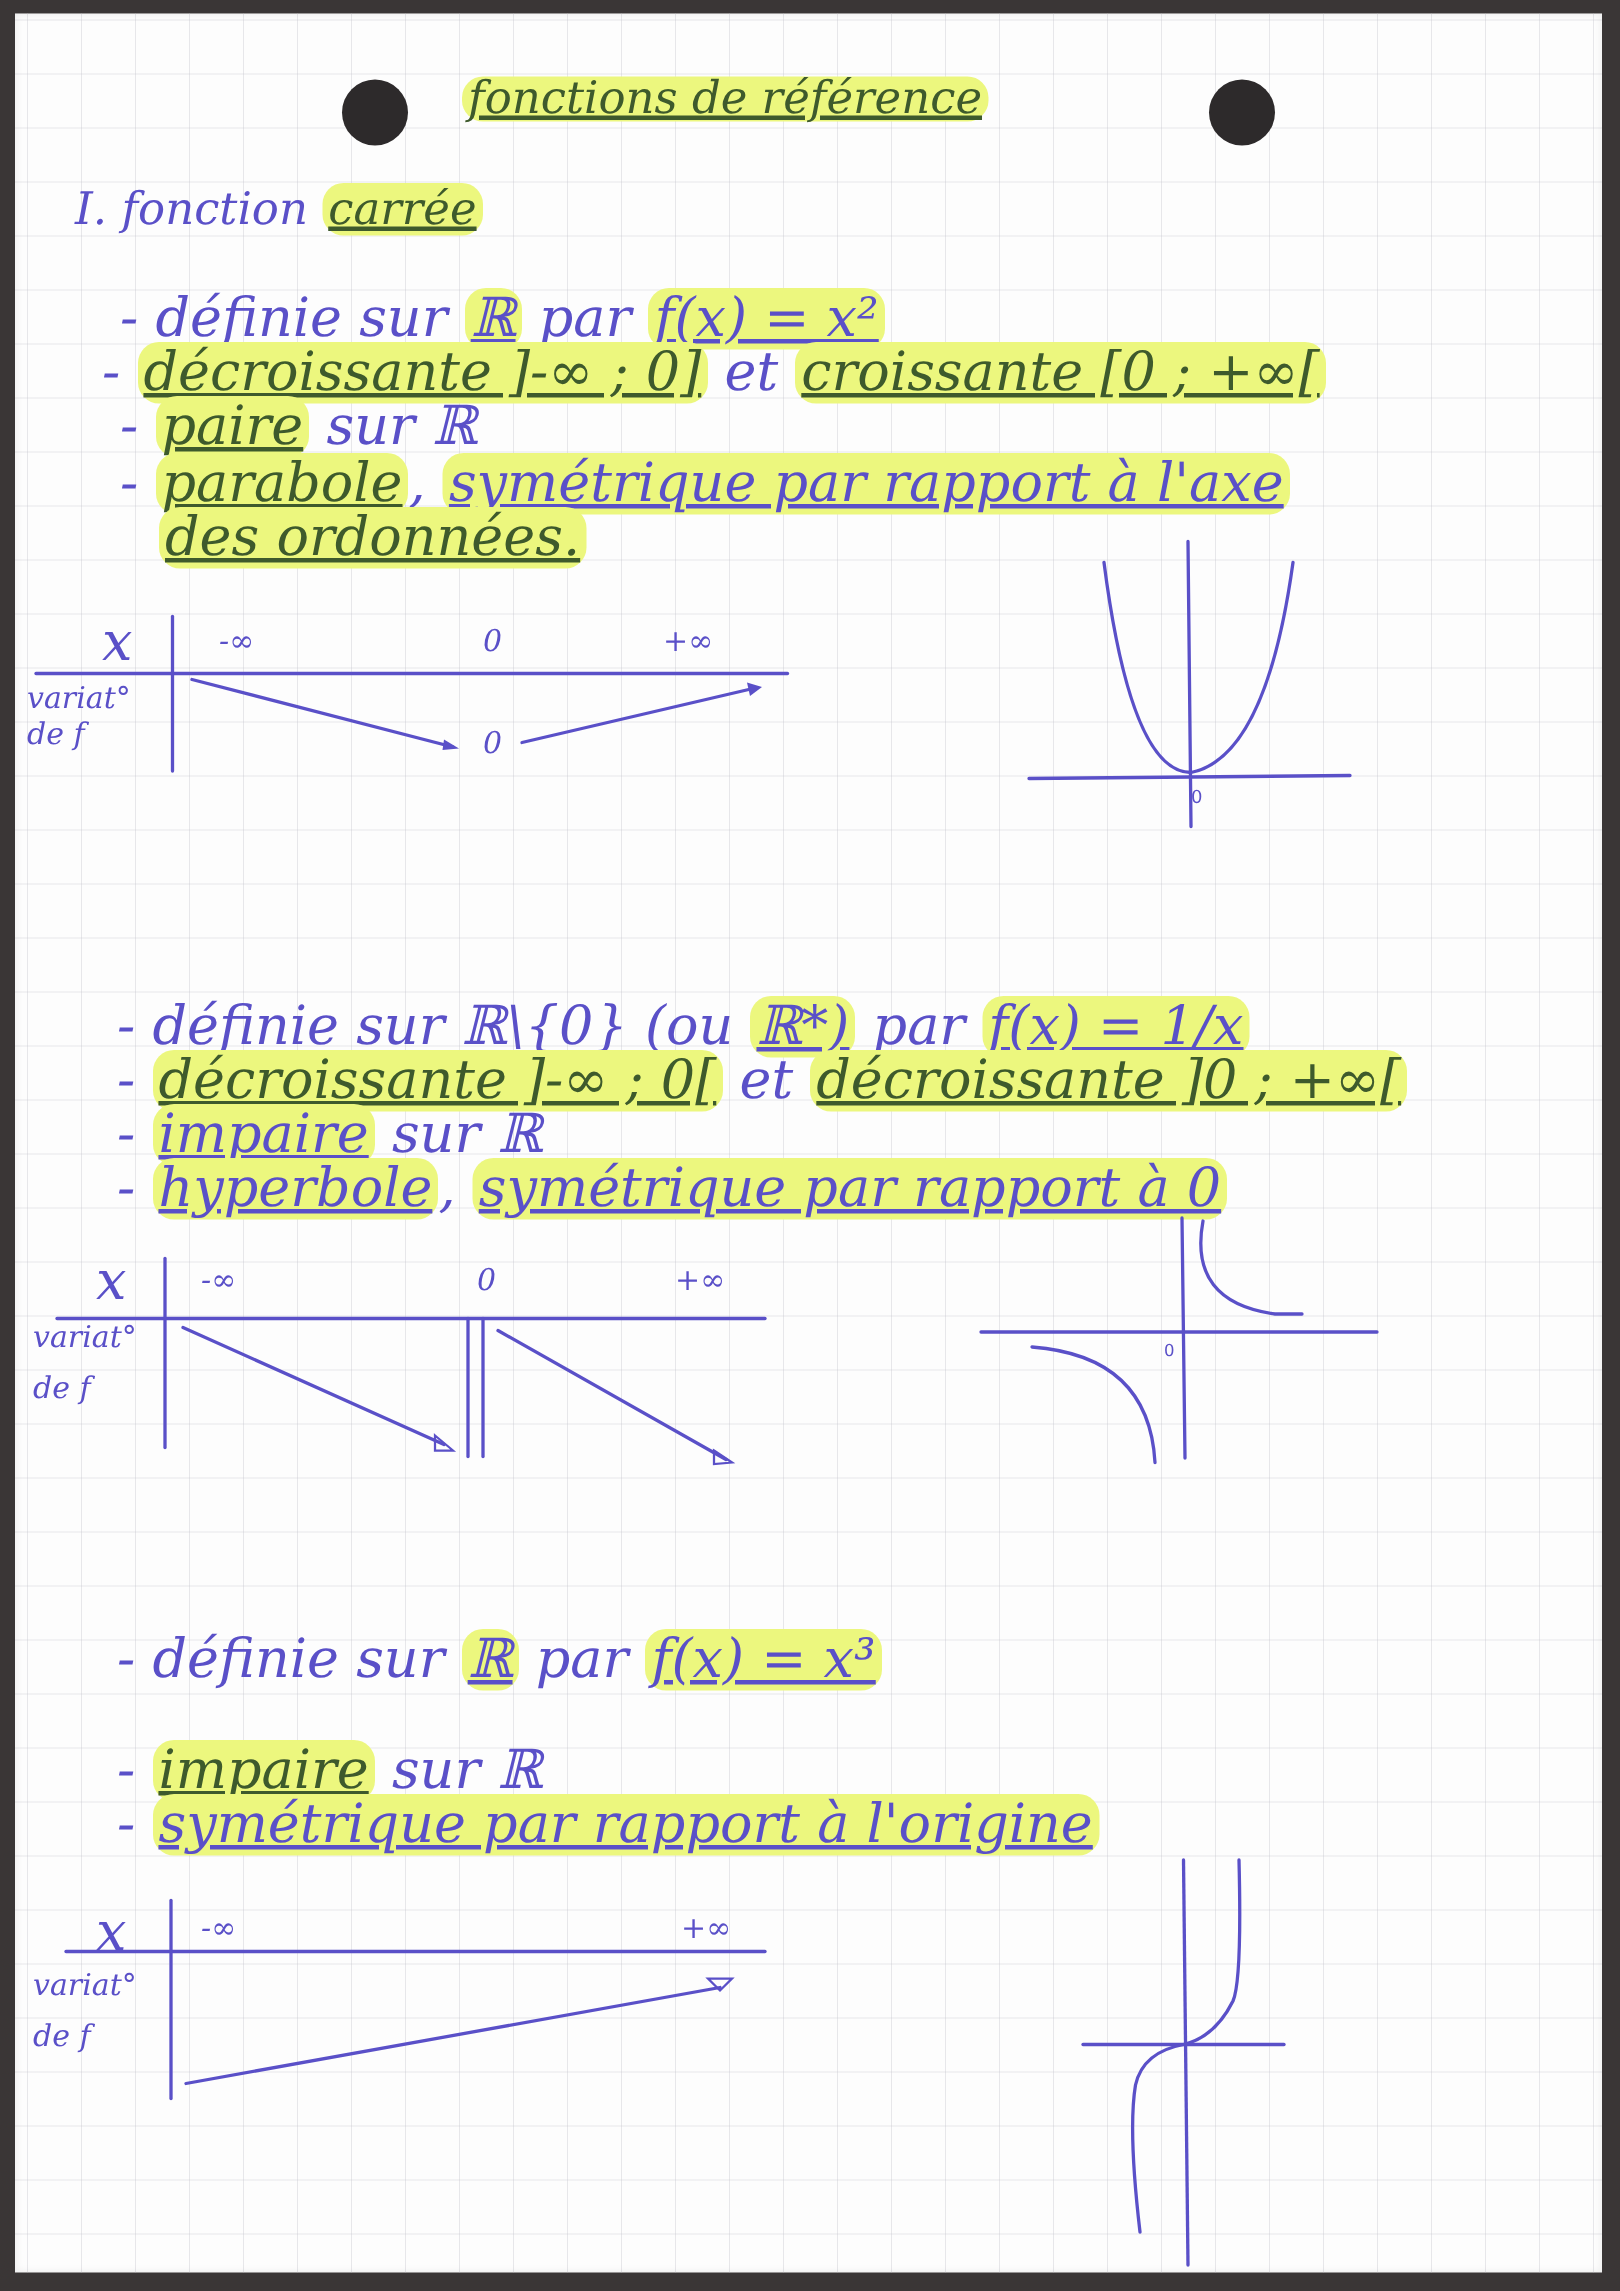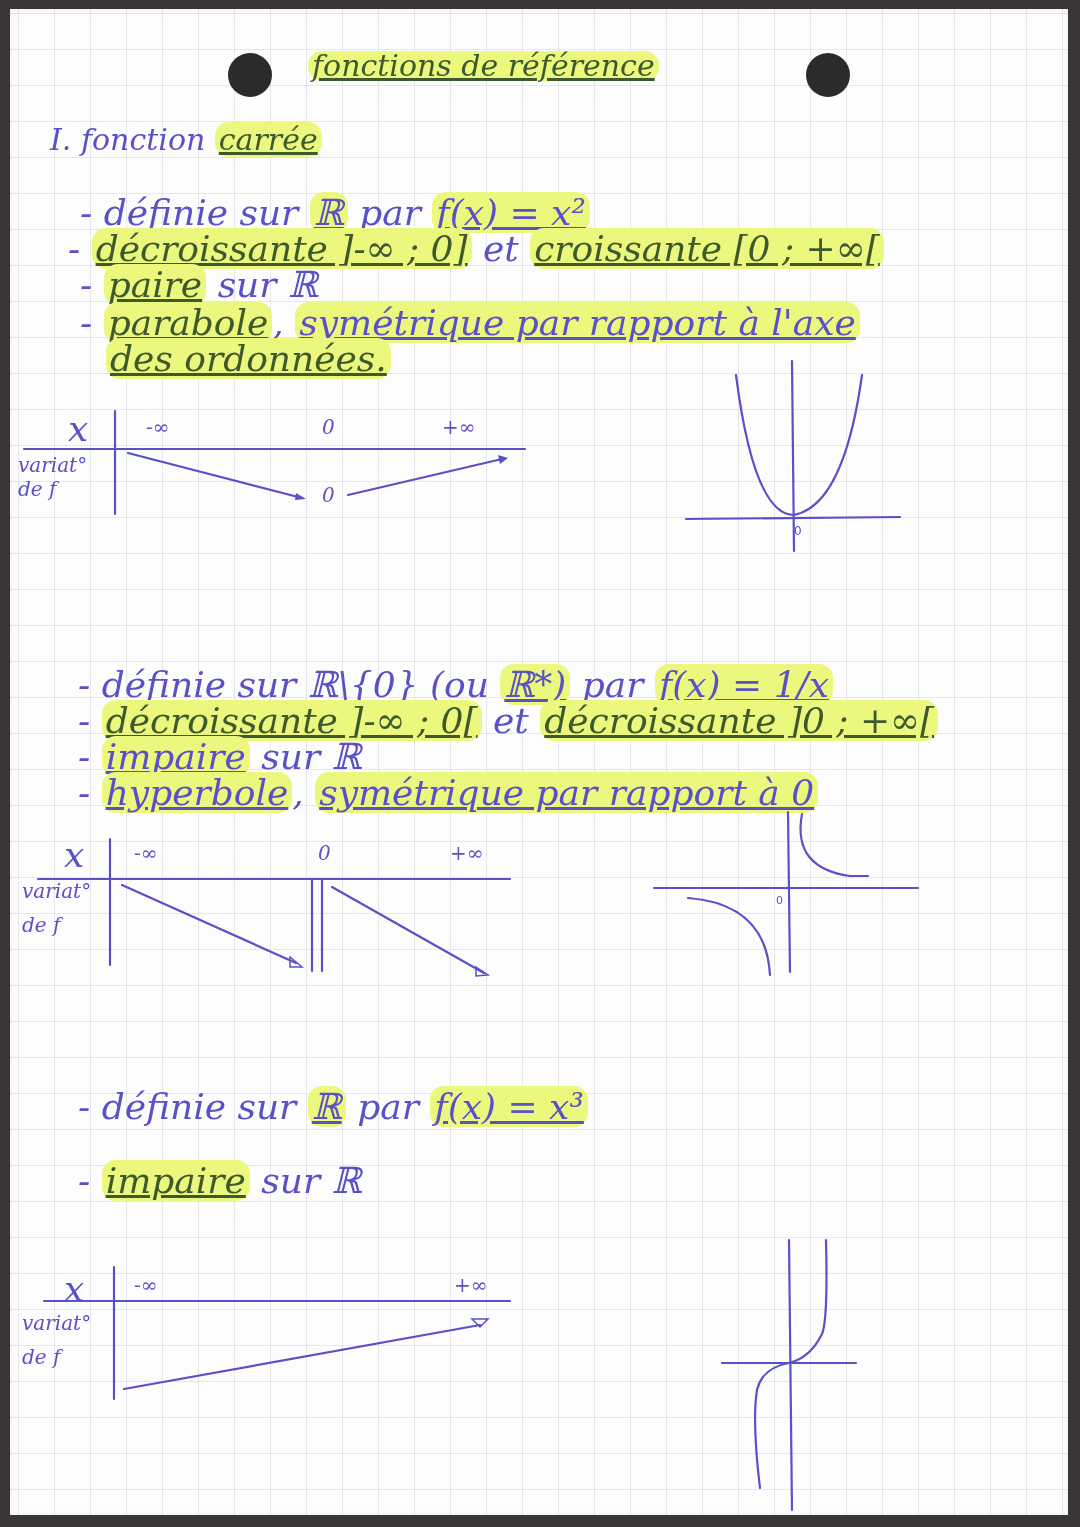--- a/index.html
+++ b/index.html
@@ -151,20 +151,24 @@
     <span>définie sur</span>
     <span class="hl">ℝ</span>
     <span>par</span>
     <span class="hl">f(x) = x³</span>
   </div>
   <div class="t li" style="left:68px;top:1154px;">
     <span class="blue">-</span>
     <span class="green hl">impaire</span>
     <span class="blue">sur ℝ</span>
   </div>
+  <div class="t li" style="left:68px;top:1190px;">
+    <span class="blue">-</span>
+    <span class="blue hl">symétrique par rapport à l'origine</span>
+  </div>
 
   <div class="t li blue" style="left:54px;top:1262px;">x</div>
   <div class="t small blue" style="left:12px;top:1304px;">variat°</div>
   <div class="t small blue" style="left:12px;top:1338px;">de f</div>
   <div class="t small blue" style="left:124px;top:1266px;">-∞</div>
   <div class="t small blue" style="left:444px;top:1266px;">+∞</div>
   <svg width="540" height="150" style="left:0;top:1250px;">
     <line class="stroke" x1="34" y1="42" x2="500" y2="42"></line>
     <line class="stroke" x1="104" y1="8" x2="104" y2="140"></line>
     <line class="stroke" x1="114" y1="130" x2="470" y2="66"></line>

